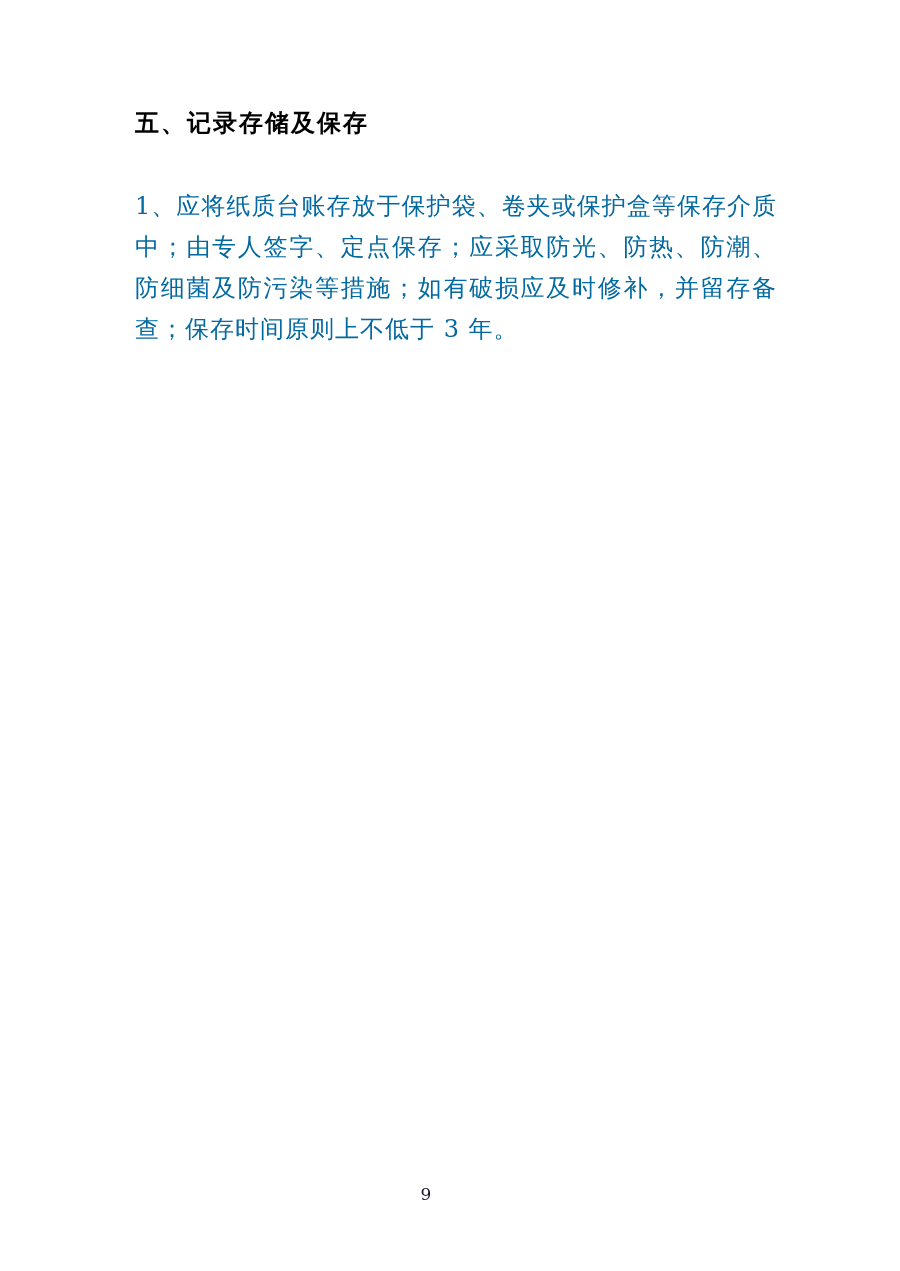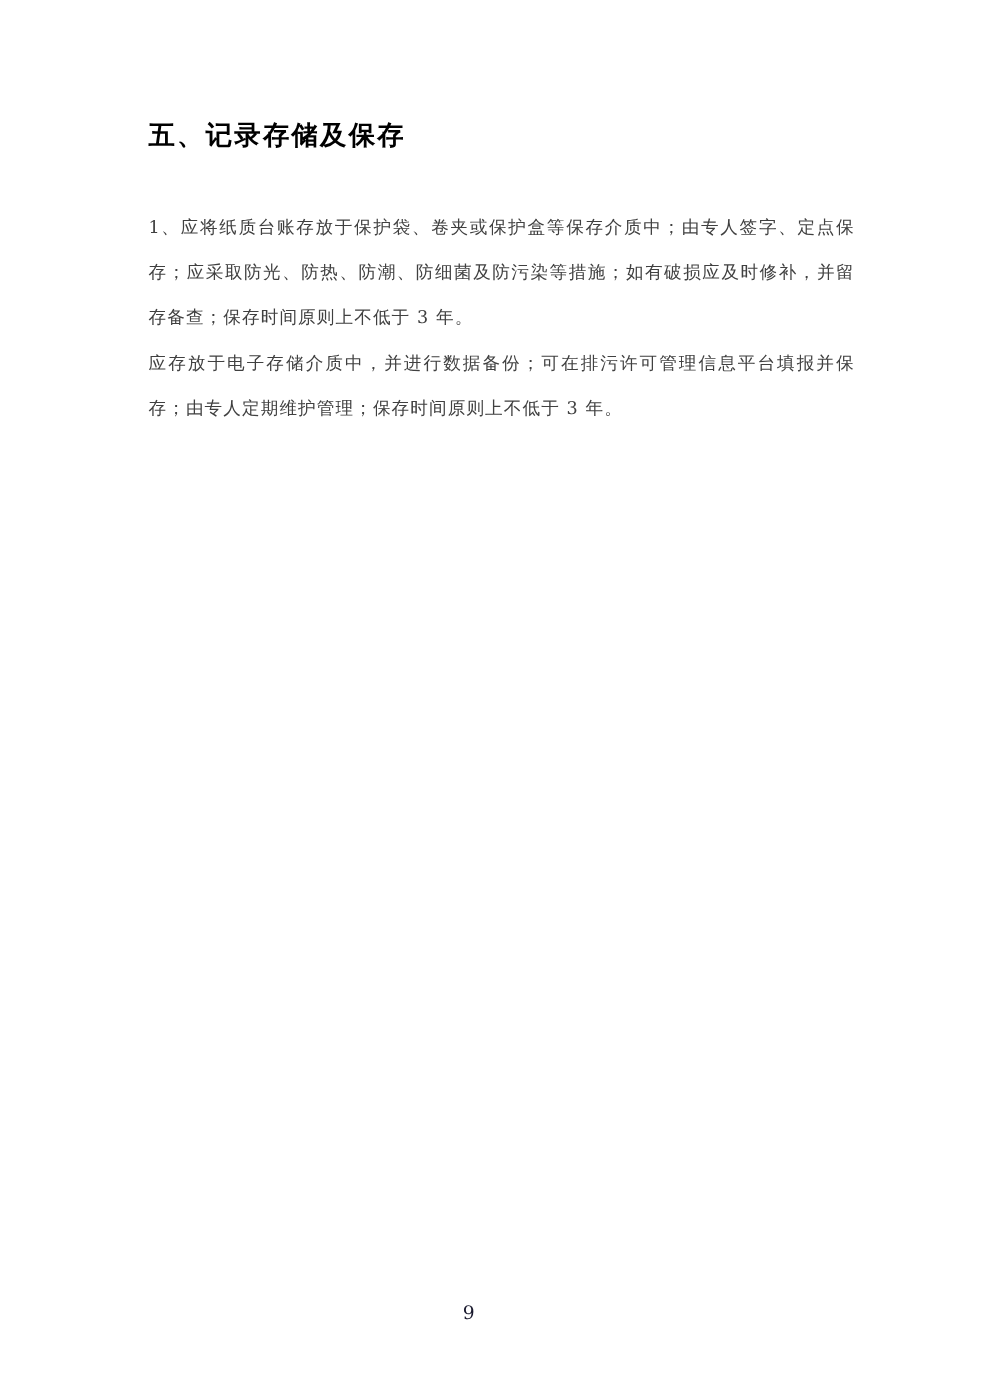--- a/index.html
+++ b/index.html
@@ -28,26 +28,26 @@
     font-weight: bold;
     line-height: 34px;
     letter-spacing: 2px;
     color: #000000;
   }
   .doc-body {
     margin-top: 46px;
   }
   .doc-paragraph {
     margin: 0;
-    font-size: 16px;
+    font-size: 24px;
     line-height: 41px;
     letter-spacing: 1px;
     text-align: justify;
     text-justify: inter-character;
-    color: #404040;
+    color: #0369a1;
   }
   .page-footer {
     position: absolute;
     left: 0;
     top: 1184px;
     width: 100%;
     text-align: center;
   }
   .page-number {
     font-size: 17px;
@@ -55,19 +55,18 @@
   }
 </style>
 </head>
 <body>
 
 <div class="page">
   <div class="content">
     <h1 class="doc-heading">五、记录存储及保存</h1>
     <div class="doc-body">
       <p class="doc-paragraph">1、应将纸质台账存放于保护袋、卷夹或保护盒等保存介质中；由专人签字、定点保存；应采取防光、防热、防潮、防细菌及防污染等措施；如有破损应及时修补，并留存备查；保存时间原则上不低于 3 年。</p>
-      <p class="doc-paragraph">应存放于电子存储介质中，并进行数据备份；可在排污许可管理信息平台填报并保存；由专人定期维护管理；保存时间原则上不低于 3 年。</p>
     </div>
   </div>
   <div class="page-footer">
     <span class="page-number">9</span>
   </div>
 </div>
 
 </body></html>

